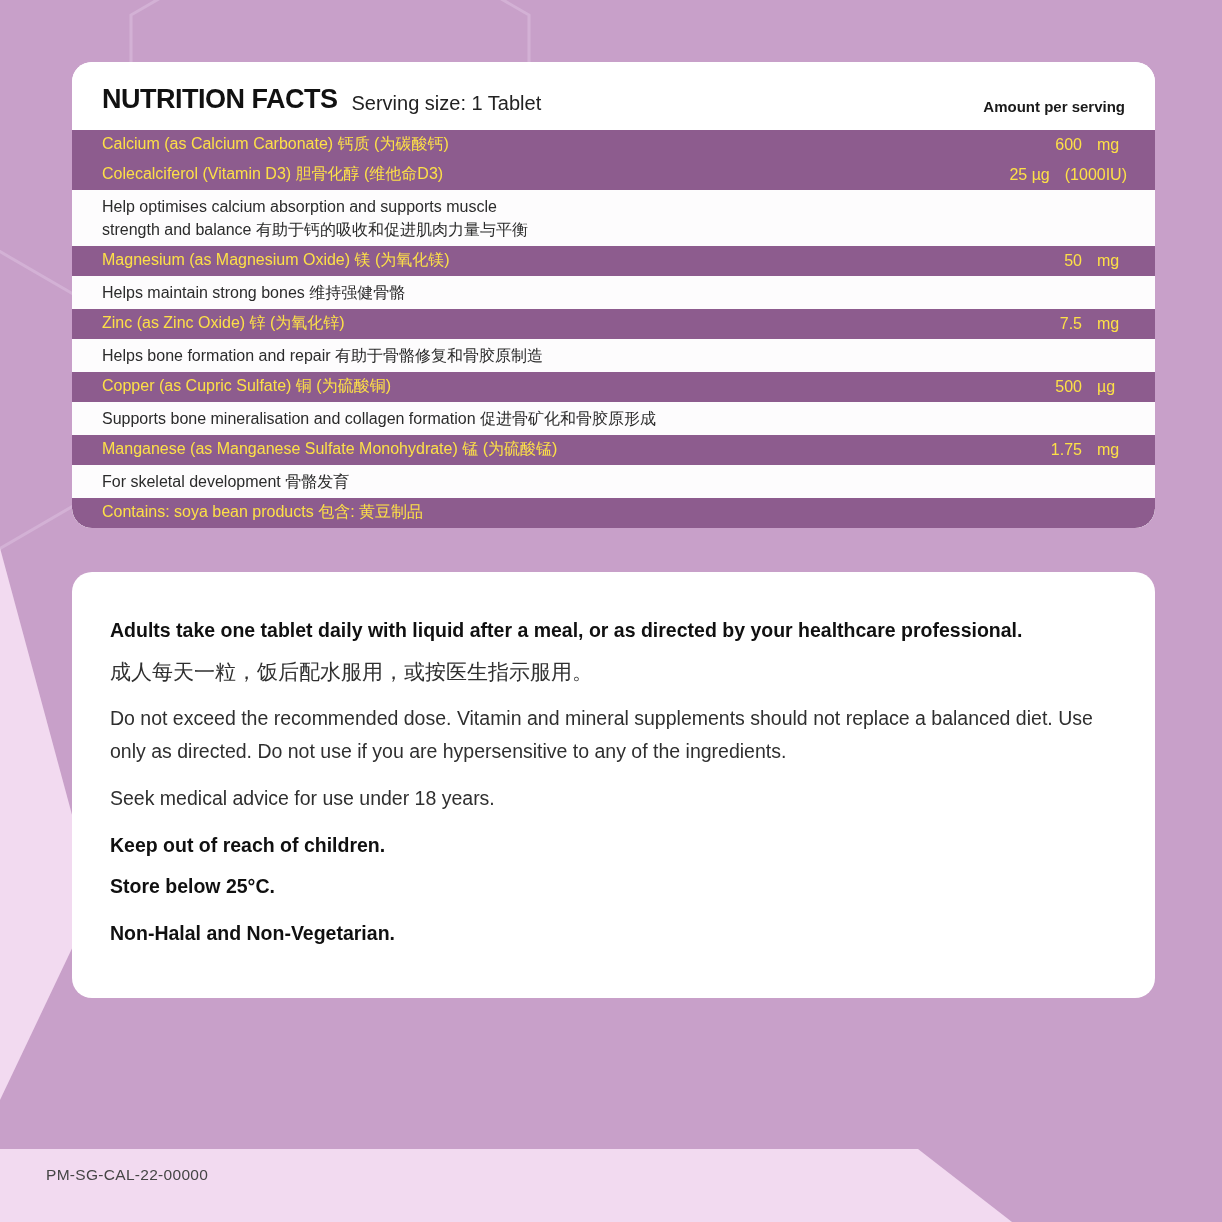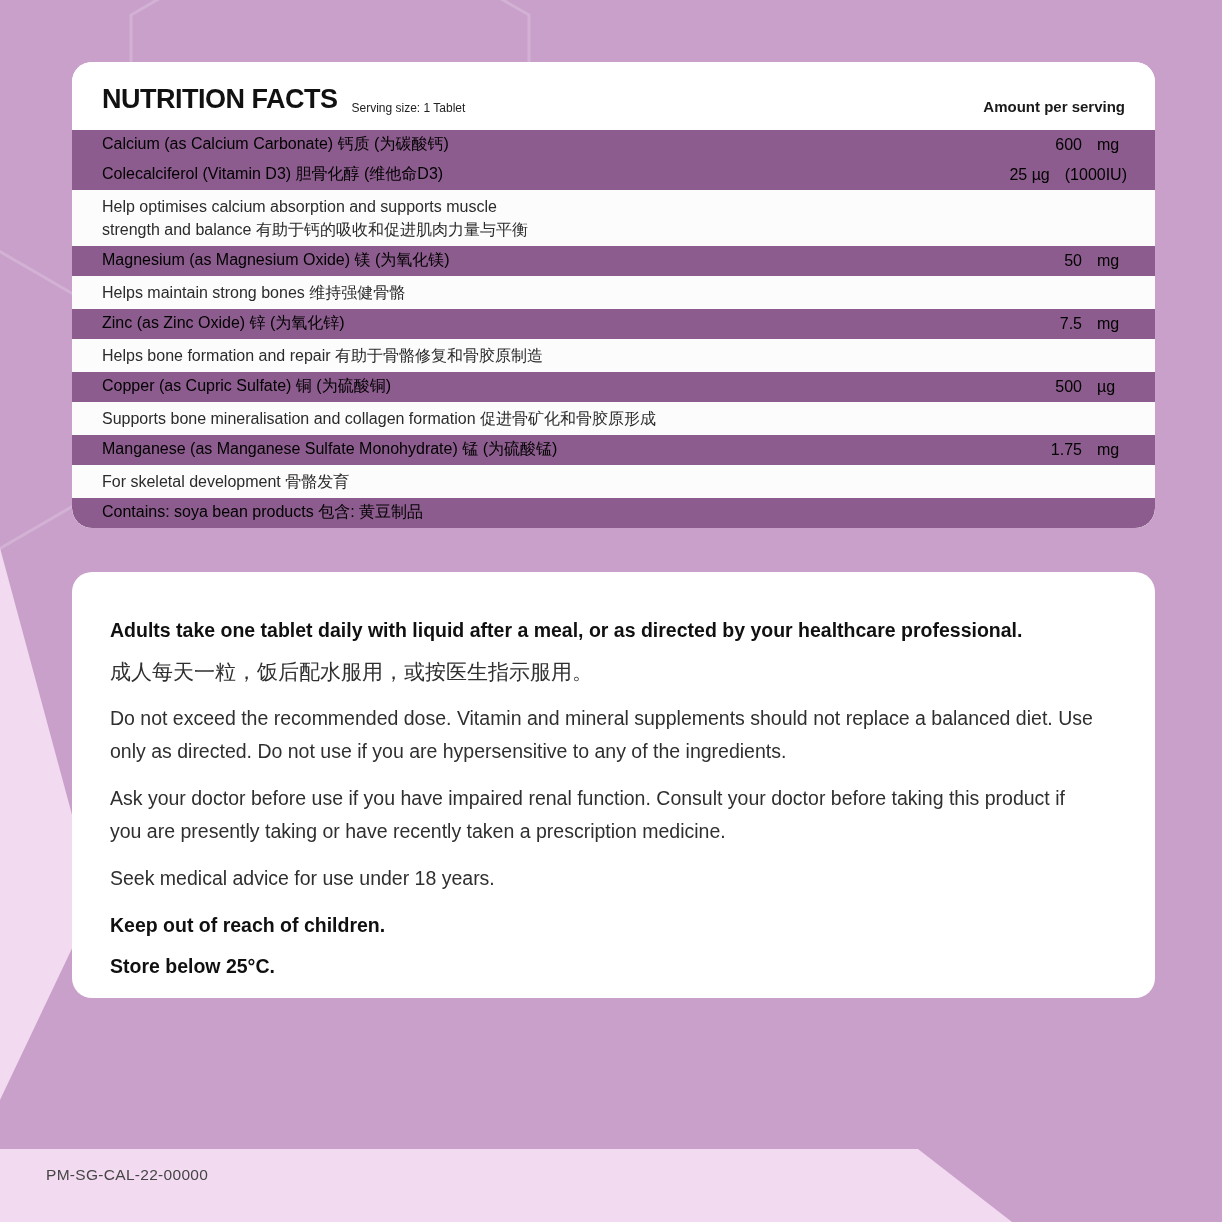--- a/index.html
+++ b/index.html
@@ -16,25 +16,25 @@
     width:1222px;height:1222px;position:relative;overflow:hidden;
     background:var(--bg);
     font-family:"Liberation Sans","DejaVu Sans",sans-serif;
     color:var(--ink);
   }
   .bg-decor{position:absolute;left:0;top:0;width:1222px;height:1222px;display:block;}
   .card{position:absolute;left:72px;width:1083px;background:var(--card);border-radius:20px;}
   .nutrition-card{top:62px;overflow:hidden;}
   .nf-header{display:flex;align-items:flex-end;padding:22px 30px 15px 30px;background:var(--card);}
   .nf-title{margin:0;font-size:27px;font-weight:700;letter-spacing:-0.5px;color:#111;}
-  .nf-serving{margin-left:14px;font-size:12px;color:#222;}
+  .nf-serving{margin-left:14px;font-size:20px;color:#222;}
   .nf-amount{margin-left:auto;font-size:15px;font-weight:700;color:#1a1a1a;}
   .nrow{
     display:flex;align-items:center;background:var(--row-purple);
-    color:#000000;min-height:30px;padding:2px 28px 3px 30px;font-size:16px;
+    color:#fde047;min-height:30px;padding:2px 28px 3px 30px;font-size:16px;
   }
   .nname{flex:0 1 auto;}
   .nval{margin-left:auto;text-align:center;white-space:nowrap;}
   .nunit{min-width:30px;margin-left:15px;text-align:left;white-space:nowrap;}
   .drow{
     background:#fdfcfd;color:#2b2b2b;font-size:16px;line-height:23px;
     padding:5px 28px 5px 30px;white-space:pre-line;
   }
   .contains-row{border-radius:0 0 20px 20px;}
   .directions-card{top:572px;height:426px;padding:42px 55px 0 38px;overflow:hidden;}
@@ -109,21 +109,20 @@
   <div class="nrow contains-row">
     <span class="nname">Contains: soya bean products 包含: 黄豆制品</span>
   </div>
 </div>
 
 <div class="card directions-card">
   <div id="direction-paragraphs">
       <p class="dp first bold">Adults take one tablet daily with liquid after a meal, or as directed by your healthcare professional.</p>
       <p class="dp tight cn">成人每天一粒，饭后配水服用，或按医生指示服用。</p>
       <p class="dp">Do not exceed the recommended dose. Vitamin and mineral supplements should not replace a balanced diet. Use only as directed. Do not use if you are hypersensitive to any of the ingredients.</p>
-      <p class="dp">Ask your doctor before use if you have impaired renal function. Consult your doctor before taking this product if you are presently taking or have recently taken a prescription medicine.</p>
       <p class="dp">Seek medical advice for use under 18 years.</p>
       <p class="dp bold">Keep out of reach of children.</p>
       <p class="dp bold tight">Store below 25°C.</p>
       <p class="dp bold">Non-Halal and Non-Vegetarian.</p>
     </div>
 </div>
 
 <div class="footer-code">PM-SG-CAL-22-00000</div>
 
 </body></html>

